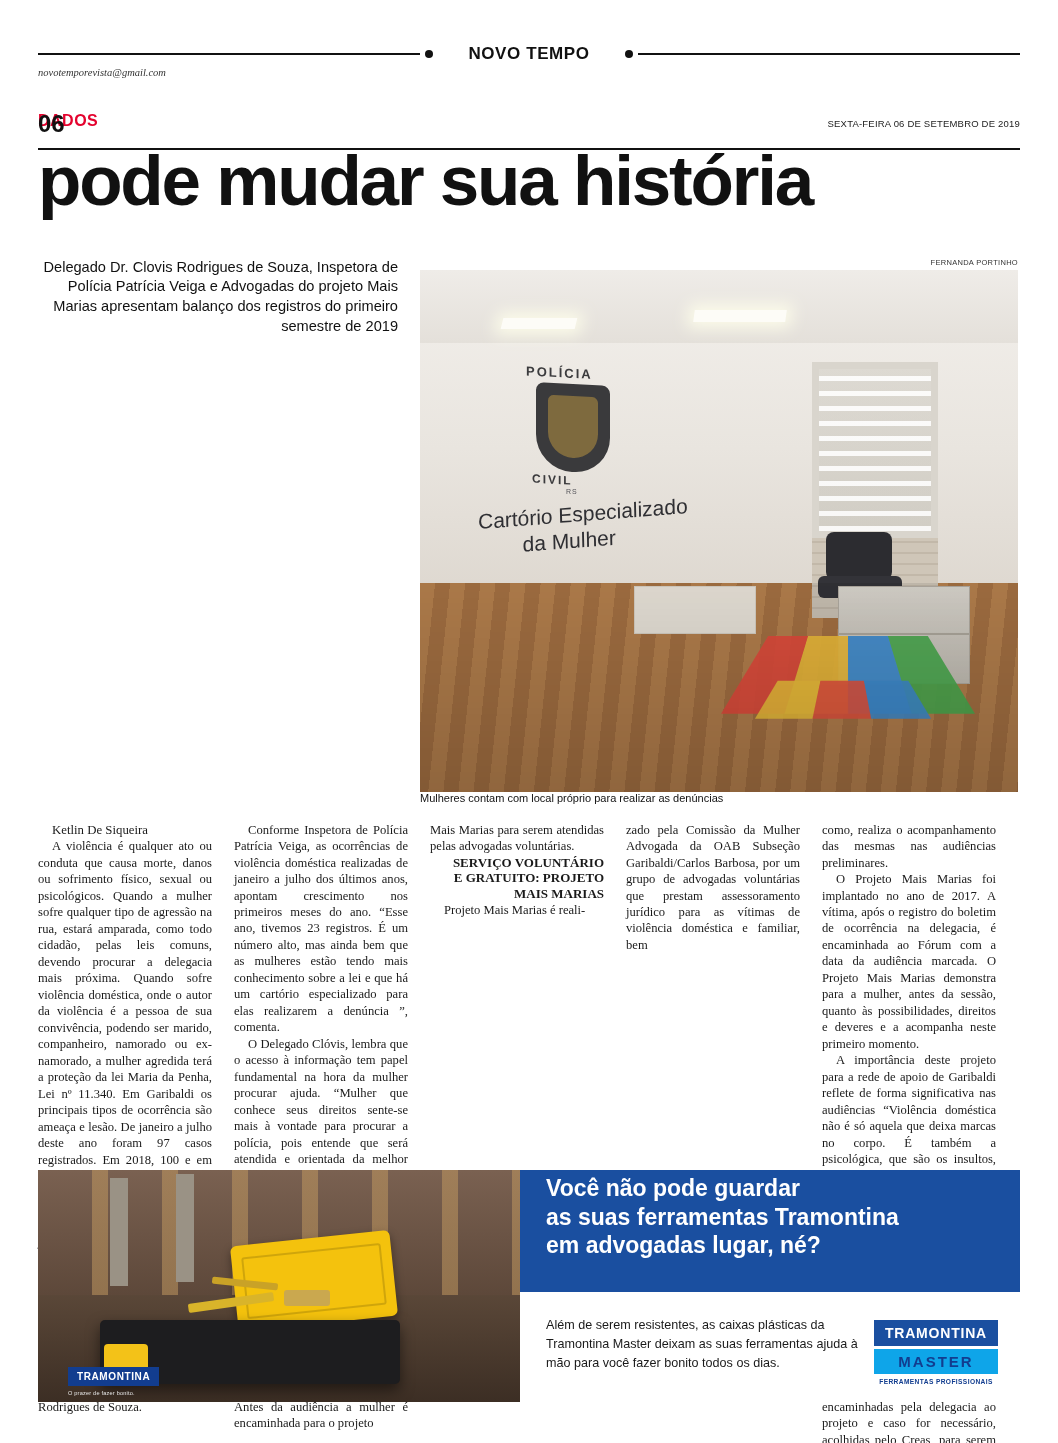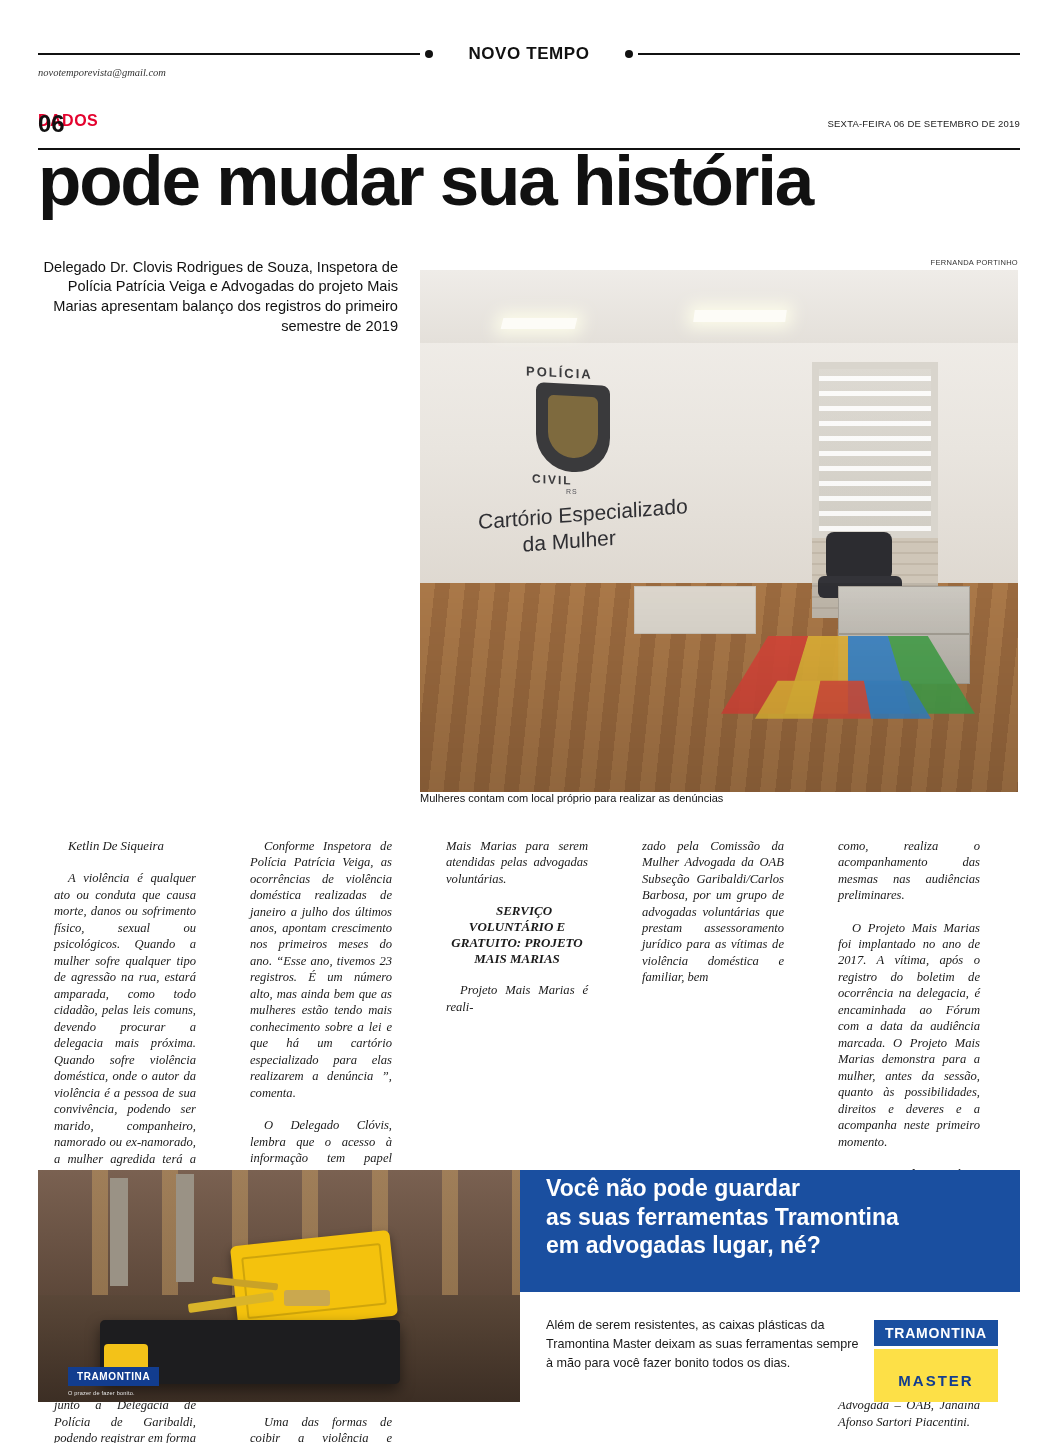--- a/index.html
+++ b/index.html
@@ -279,37 +279,37 @@
     display: flex;
     gap: 22px;
   }
   .col {
     width: 174px;
     font-size: 12.6px;
     line-height: 1.31;
     text-align: justify;
     hyphens: auto;
   }
-  .col p { margin: 16px; text-indent: 14px; font-style: italic; }
+  .col p { margin: 0; text-indent: 14px; }
   .col p.noind { text-indent: 0; }
   .byline {
     font-family: "Liberation Serif", serif;
     font-size: 12.8px;
     margin: 0 0 9px 0;
     text-indent: 0;
     text-align: left;
   }
   .subhead {
     font-family: "Liberation Serif", serif;
     font-weight: bold;
     font-size: 13px;
     line-height: 1.22;
     margin: 10px 0 4px 0;
     text-indent: 0;
-    text-align: center;
+    text-align: right;
   }
 
   
   .ad {
     position: absolute;
     left: 38px;
     top: 1126px;
     width: 982px;
     height: 232px;
     display: flex;
@@ -400,23 +400,23 @@
   }
   .ad-logo {
     position: absolute; right: 22px; top: 150px; width: 124px; text-align: center;
   }
   .ad-logo .b1 {
     background: #1a4fa0; color: #fff;
     font-family: "Liberation Sans", sans-serif;
     font-weight: bold; font-size: 14px; letter-spacing: 0.8px; padding: 5px 0;
   }
   .ad-logo .b2 {
-    background: #fde047; color: #123d8f;
-    font-family: "Liberation Sans", sans-serif;
-    font-weight: bold; font-size: 15px; letter-spacing: 2px; padding: 23px 0; margin-top: 3px;
+    background: #0ea5e9; color: #123d8f;
+    font-family: "Liberation Sans", sans-serif;
+    font-weight: bold; font-size: 15px; letter-spacing: 2px; padding: 4px 0; margin-top: 3px;
   }
   .ad-logo .b3 {
     font-family: "Liberation Sans", sans-serif;
     font-weight: bold; font-size: 6.6px; color: #123d8f; letter-spacing: 0.4px; margin-top: 4px;
   }
 </style>
 </head>
 <body>
 
 <div class="page">
@@ -536,21 +536,21 @@
       <div class="ad-brand-sub">O prazer de fazer bonito.</div>
     </div>
 
     <div class="ad-right">
       <div class="ad-blue"></div>
       <div class="ad-blue-text">
         <div>Você não pode guardar</div>
         <div>as suas ferramentas Tramontina</div>
         <div>em advogadas lugar, né?</div>
       </div>
-      <div class="ad-body">Além de serem resistentes, as caixas plásticas da Tramontina Master deixam as suas ferramentas sempre à mão para você fazer bonito todos os dias.</div>
+      <div class="ad-body">Além de serem resistentes, as caixas plásticas da Tramontina Master deixam as suas ferramentas ajuda à mão para você fazer bonito todos os dias.</div>
       <div class="ad-logo">
         <div class="b1">TRAMONTINA</div>
         <div class="b2">MASTER</div>
         <div class="b3">FERRAMENTAS PROFISSIONAIS</div>
       </div>
     </div>
   </div>
 
 </div>
 

